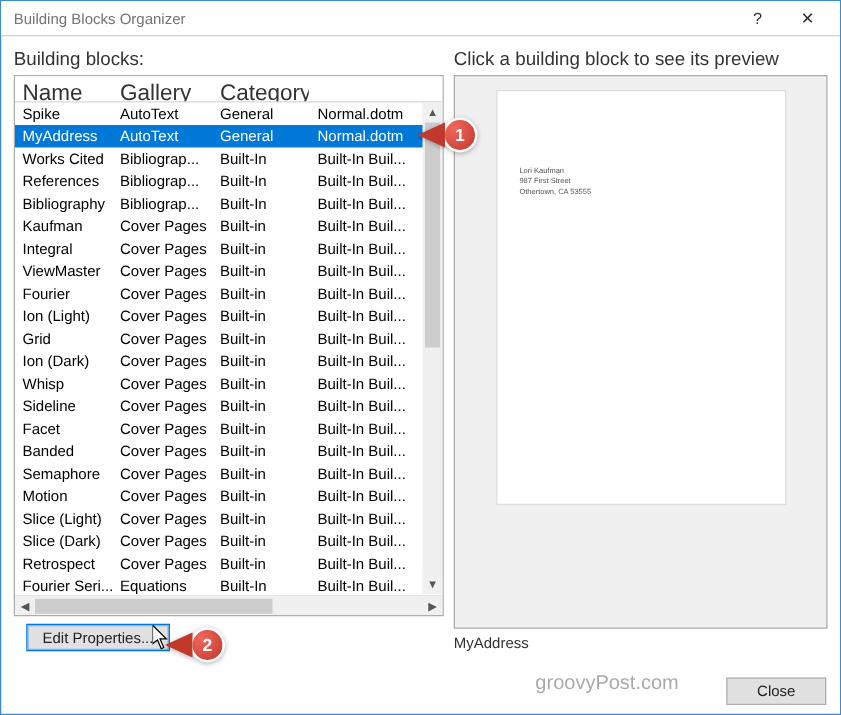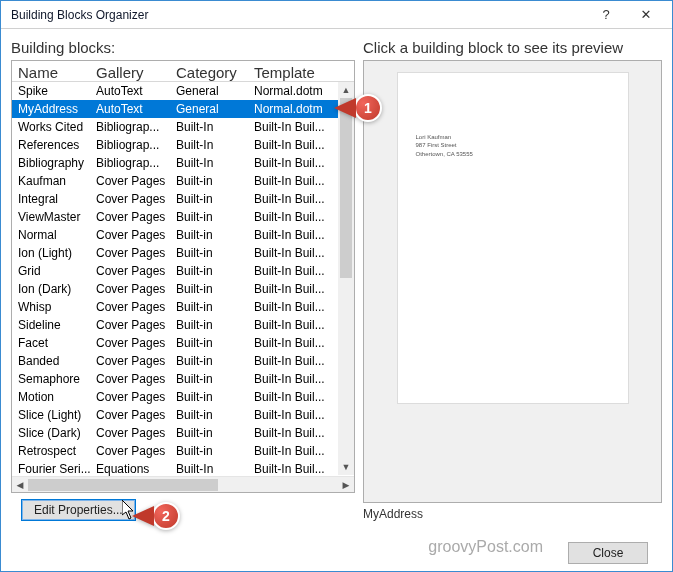--- a/index.html
+++ b/index.html
@@ -1,27 +1,27 @@
 <!DOCTYPE html>
 <html><head>
   <meta charset="utf-8">
   <style>
     * { box-sizing: border-box; margin:0; padding:0; font-family: "Segoe UI", Tahoma, sans-serif; }
     body { width:673px; height:572px; background:#fff; position:relative; font-size:12px; color:#000; }
     .window { width:673px; height:572px; border:1px solid #3a8bd1; }
     .titlebar { height:28px; background:#fff; display:flex; align-items:center; padding:0 6px 0 10px; border-bottom:1px solid #d0d0d0;}
-    .titlebar .title { flex:1; font-size:12px; color:#0f172a; }
+    .titlebar .title { flex:1; font-size:12px; color:#737373; }
     .titlebar .tb-btn { width:40px; height:26px; display:flex; align-items:center; justify-content:center; color:#333; font-size:13px;}
     .content { display:flex; padding:10px; gap:8px; height:calc(100% - 28px - 40px); }
     .left { flex:0 0 344px; display:flex; flex-direction:column; }
     .right { flex:1; display:flex; flex-direction:column; }
     .label { font-size:15px; color:#333; margin-bottom:4px; }
     .listbox { flex:1; border:1px solid #adadad; position:relative; overflow:hidden; background:#fff; display:flex; flex-direction:column;}
     .headers { display:flex; height:21px; background:#fff; border-bottom:1px solid #d8d8d8; flex-shrink:0;}
-    .hcell { padding:3px 6px; font-size:15px; color:#333; border-right:1px solid transparent; white-space:nowrap; overflow:hidden; text-overflow:clip; }
+    .hcell { padding:3px 6px; font-size:18px; color:#333; border-right:1px solid transparent; white-space:nowrap; overflow:hidden; text-overflow:clip; }
     .hc-name{ width:78px;} .hc-gallery{width:80px;} .hc-category{width:78px;} .hc-template{width:86px;}
     .rows { overflow:hidden; flex:1; position:relative; }
     .row { display:flex; height:18px; line-height:18px; white-space:nowrap; }
     .row.selected { background:#0078d7; color:#fff; }
     .rcell { padding:0 6px; font-size:12px; overflow:hidden; text-overflow:clip; }
     .rc-name{width:78px;} .rc-gallery{width:80px;} .rc-category{width:78px;} .rc-template{width:86px;}
     .vscroll { position:absolute; right:0; top:21px; bottom:17px; width:16px; background:#f0f0f0; }
     .vscroll .btn { height:16px; background:#f0f0f0; display:flex; align-items:center; justify-content:center; font-size:9px; color:#555;}
     .vscroll .track { position:absolute; top:16px; bottom:16px; left:0; right:0;}
     .vscroll .thumb { position:absolute; top:0; left:2px; right:2px; height:180px; background:#cdcdcd; }
@@ -29,21 +29,21 @@
     .hscroll { height:16px; background:#f0f0f0; display:flex; align-items:center; border-top:1px solid #e5e5e5; }
     .hscroll .hbtn { width:16px; height:16px; display:flex; align-items:center; justify-content:center; font-size:9px; color:#555;}
     .hscroll .htrack { flex:1; height:16px; position:relative;}
     .hscroll .hthumb { position:absolute; left:0; top:2px; bottom:2px; width:190px; background:#cdcdcd;}
     .preview-panel { flex:1; border:1px solid #adadad; background:#f0f0f0; display:flex; align-items:flex-start; justify-content:center; padding:12px; }
     .preview-page { width:230px; height:330px; background:#fff; box-shadow:0 0 0 1px #dcdcdc; position:relative; font-size:6px; color:#555; padding:60px 18px 18px 18px; line-height:1.4;}
     .preview-caption { margin-top:4px; font-size:12px; color:#333; }
     .bottom-btns { padding:6px 10px 0 10px; display:flex; gap:24px;}
     .ms-btn { min-width:80px; height:22px; padding:2px 12px; font-size:12px; background:#e1e1e1; border:1px solid #adadad; color:#222; display:inline-flex; align-items:center; justify-content:center; cursor:pointer;}
     .ms-btn.focused { border:1px solid #0078d7; box-shadow:inset 0 0 0 1px #7eb4ea;}
-    .footer { position:absolute; bottom:8px; right:25px; display:flex; align-items:center; gap:20px;}
+    .footer { position:absolute; bottom:8px; right:12px; display:flex; align-items:center; gap:20px;}
     .watermark { color:#aaa; font-size:16px; position:absolute; right:130px; bottom:16px;}
     .arrow-callout { position:absolute; filter:drop-shadow(0 1px 2px rgba(0,0,0,0.3)); }
     .callout-circle { width:28px; height:28px; border-radius:50%; background:radial-gradient(circle at 30% 30%,#f1665c,#c0392b); border:2px solid #fff; color:#fff; font-weight:bold; font-size:14px; display:flex; align-items:center; justify-content:center;}
     .callout-tail { width:0; height:0; border-top:10px solid transparent; border-bottom:10px solid transparent; border-right:22px solid #c0392b; position:absolute; }
     .cursor { position:absolute; width:14px; height:20px; left:122px; bottom:52px;}
   </style>
 </head>
 <body>
 
 <div class="window">
@@ -54,21 +54,20 @@
   </div>
 
   <div class="content">
     <div class="left">
       <div class="label">Building blocks:</div>
       <div class="listbox">
         <div class="headers">
           <div class="hcell hc-name">Name</div>
           <div class="hcell hc-gallery">Gallery</div>
           <div class="hcell hc-category">Category</div>
-          <div class="hcell hc-template">Template</div>
         </div>
         <div class="rows" id="rows">
             <div class="row">
               <div class="rcell rc-name">Spike</div>
               <div class="rcell rc-gallery">AutoText</div>
               <div class="rcell rc-category">General</div>
               <div class="rcell rc-template">Normal.dotm</div>
             </div>
             <div class="row selected">
               <div class="rcell rc-name">MyAddress</div>
@@ -106,21 +105,21 @@
               <div class="rcell rc-category">Built-in</div>
               <div class="rcell rc-template">Built-In Buil...</div>
             </div>
             <div class="row">
               <div class="rcell rc-name">ViewMaster</div>
               <div class="rcell rc-gallery">Cover Pages</div>
               <div class="rcell rc-category">Built-in</div>
               <div class="rcell rc-template">Built-In Buil...</div>
             </div>
             <div class="row">
-              <div class="rcell rc-name">Normal</div>
+              <div class="rcell rc-name">Fourier</div>
               <div class="rcell rc-gallery">Cover Pages</div>
               <div class="rcell rc-category">Built-in</div>
               <div class="rcell rc-template">Built-In Buil...</div>
             </div>
             <div class="row">
               <div class="rcell rc-name">Ion (Light)</div>
               <div class="rcell rc-gallery">Cover Pages</div>
               <div class="rcell rc-category">Built-in</div>
               <div class="rcell rc-template">Built-In Buil...</div>
             </div>

